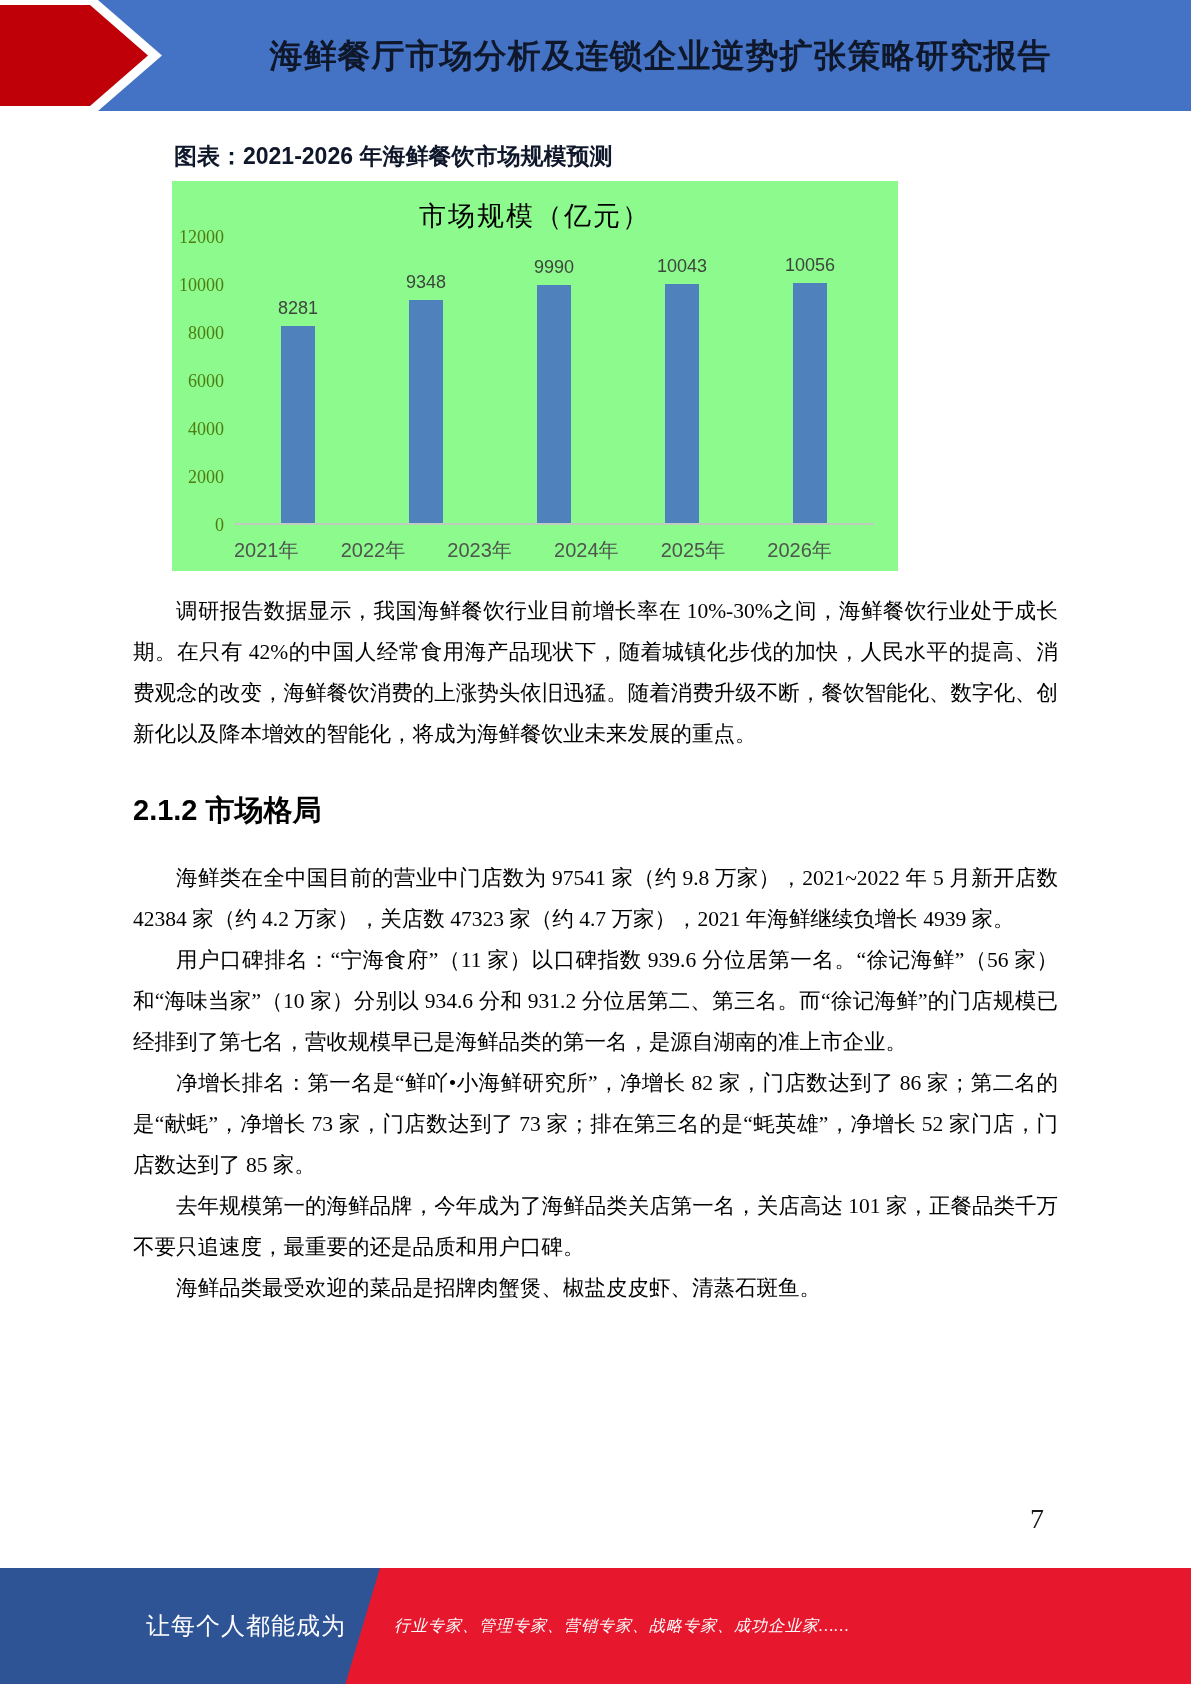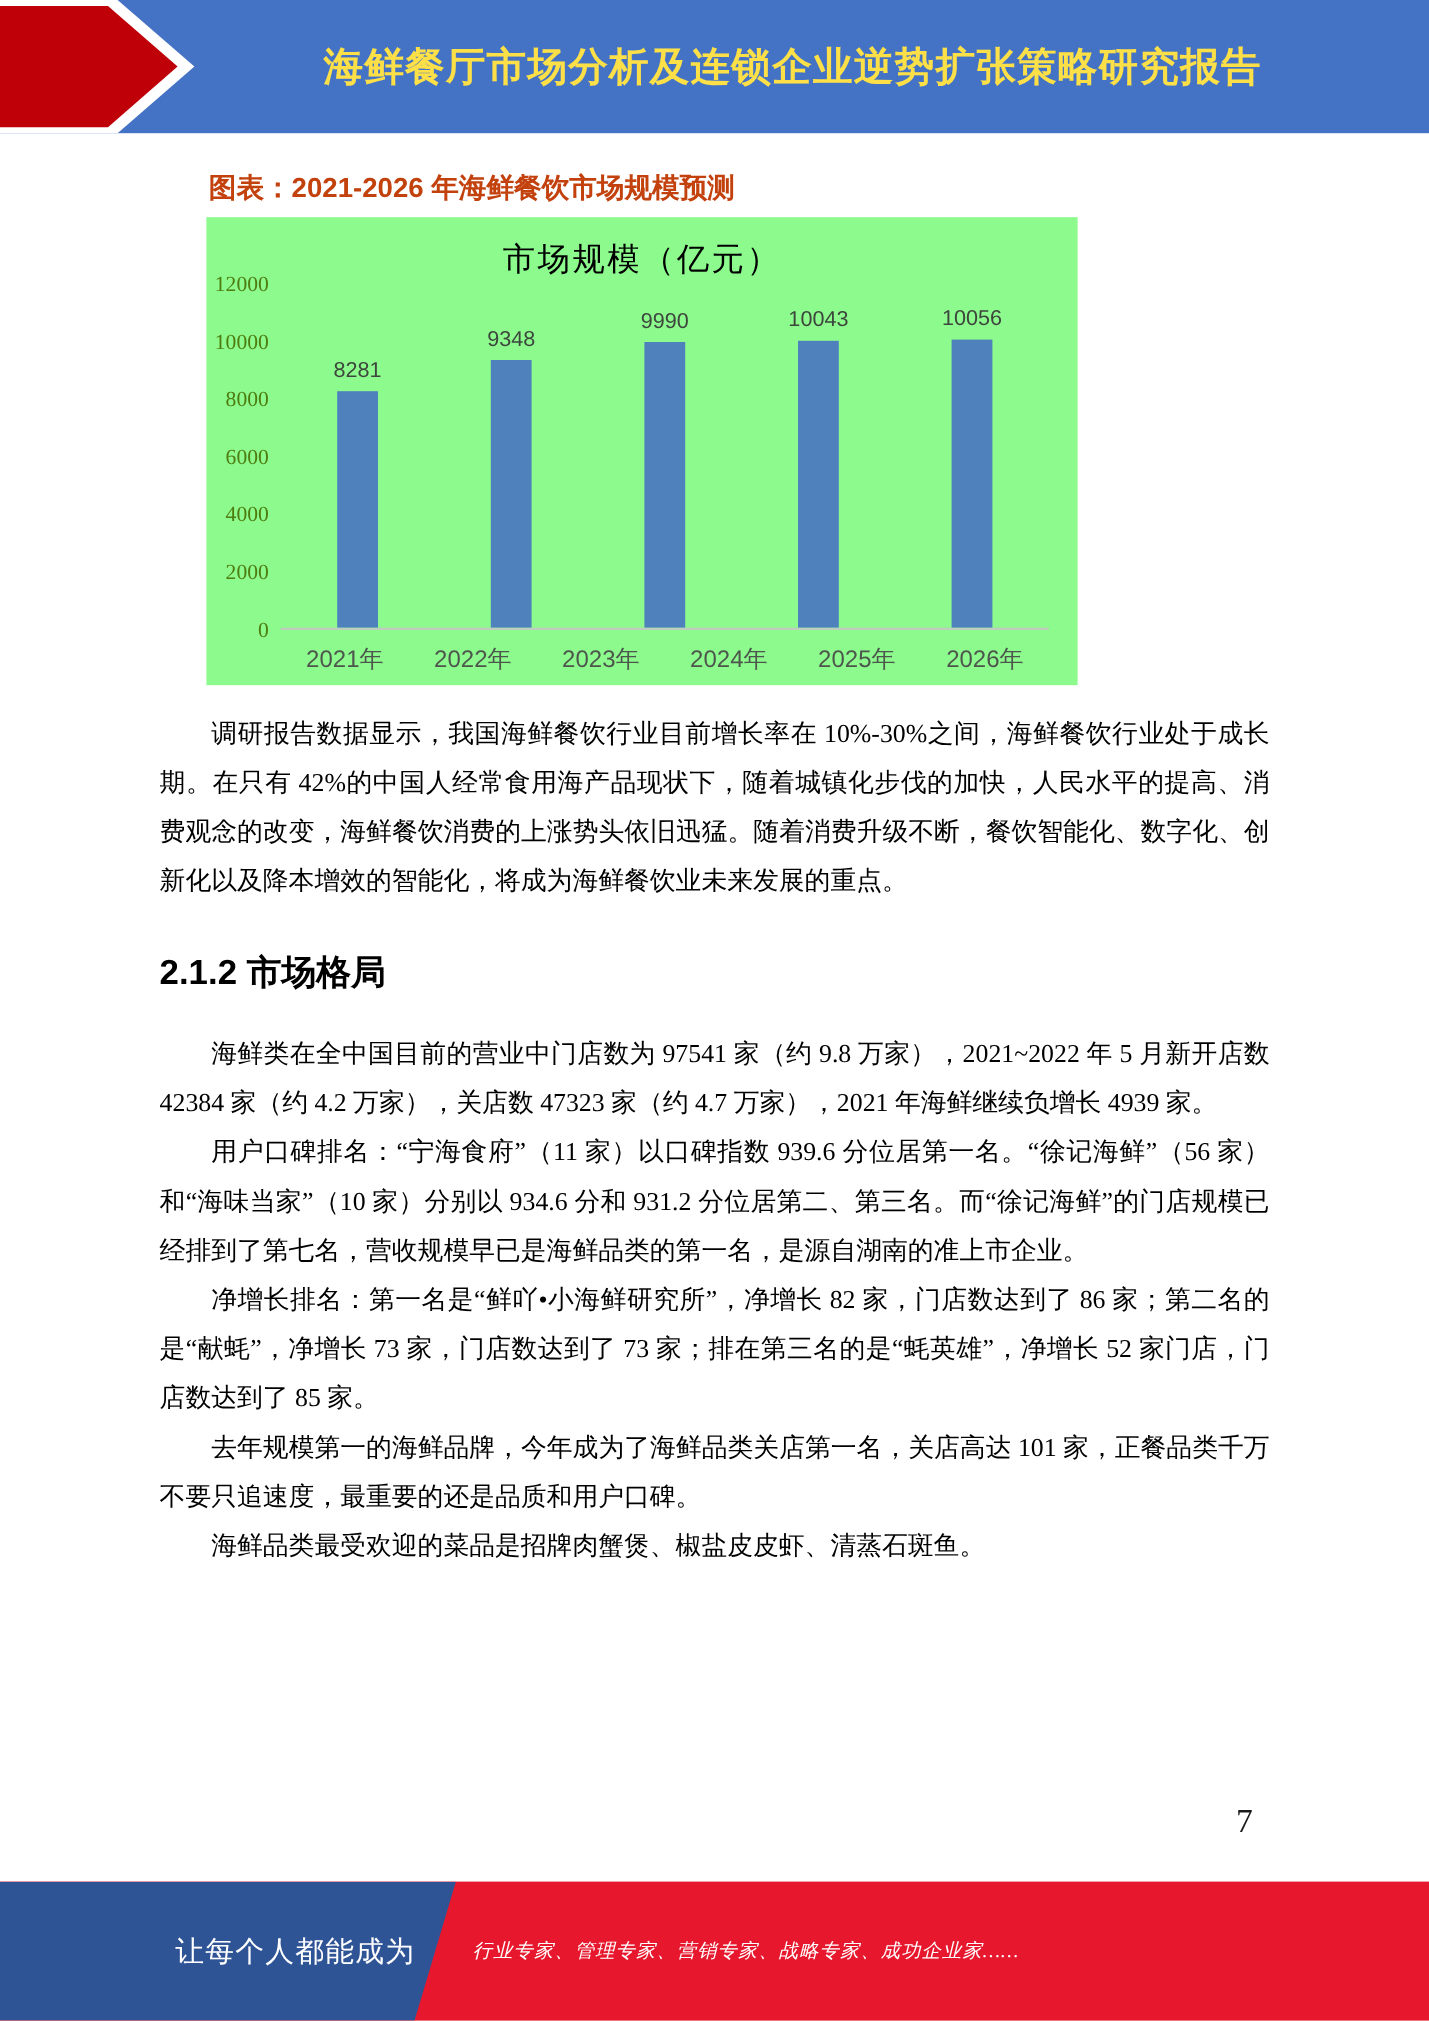--- a/index.html
+++ b/index.html
@@ -10,30 +10,30 @@
   }
   .page{position:absolute;inset:0;}
 
   
   .header{
     position:relative;height:111px;background:var(--header-blue);
   }
   .header-arrow{position:absolute;left:0;top:0;}
   .header-title{
     margin:0;height:111px;line-height:111px;text-align:center;
-    padding-left:130px;color:#fde047;font-size:33px;font-weight:bold;
+    padding-left:130px;color:#0f172a;font-size:33px;font-weight:bold;
     font-family:"Liberation Sans","DejaVu Sans",sans-serif;
     letter-spacing:1px;white-space:nowrap;
   }
 
   
   .chart-section{margin:30px 0 0 172px;width:726px;}
   .chart-caption{
     font-family:"Liberation Sans","DejaVu Sans",sans-serif;
-    font-weight:bold;font-size:23px;color:#c2410c;margin:0 0 9px 2px;
+    font-weight:bold;font-size:23px;color:#0f172a;margin:0 0 9px 2px;
   }
   .chart-box{
     position:relative;width:726px;height:390px;background:var(--chart-bg);
   }
   .chart-title{
     text-align:center;padding-top:17px;font-size:27px;color:#000000;
     font-family:"Liberation Sans","DejaVu Sans",sans-serif;letter-spacing:2px;
   }
   .chart-yaxis{position:absolute;left:0;top:56px;bottom:46px;width:60px;}
   .ytick{
@@ -52,21 +52,21 @@
   }
   .bar-val{
     position:absolute;left:50%;transform:translateX(-50%);
     font-size:18px;color:#3C463C;white-space:nowrap;
     font-family:"Liberation Sans","DejaVu Sans",sans-serif;
   }
   .chart-xaxis{
     position:absolute;left:62px;right:24px;bottom:4px;height:36px;display:flex;
   }
   .xtick{
-    flex:1;text-align:center;font-size:20px;color:#4D554D;line-height:38px;
+    flex:1;text-align:left;font-size:20px;color:#4D554D;line-height:38px;
     font-family:"Liberation Sans","DejaVu Sans",sans-serif;
   }
 
   
   .body-text{margin:20px 133px 0 133px;width:925px;}
   .body-text p{
     margin:0;font-size:21.5px;line-height:41px;color:#000;
     text-indent:2em;text-align:justify;
   }
   .section-heading{

